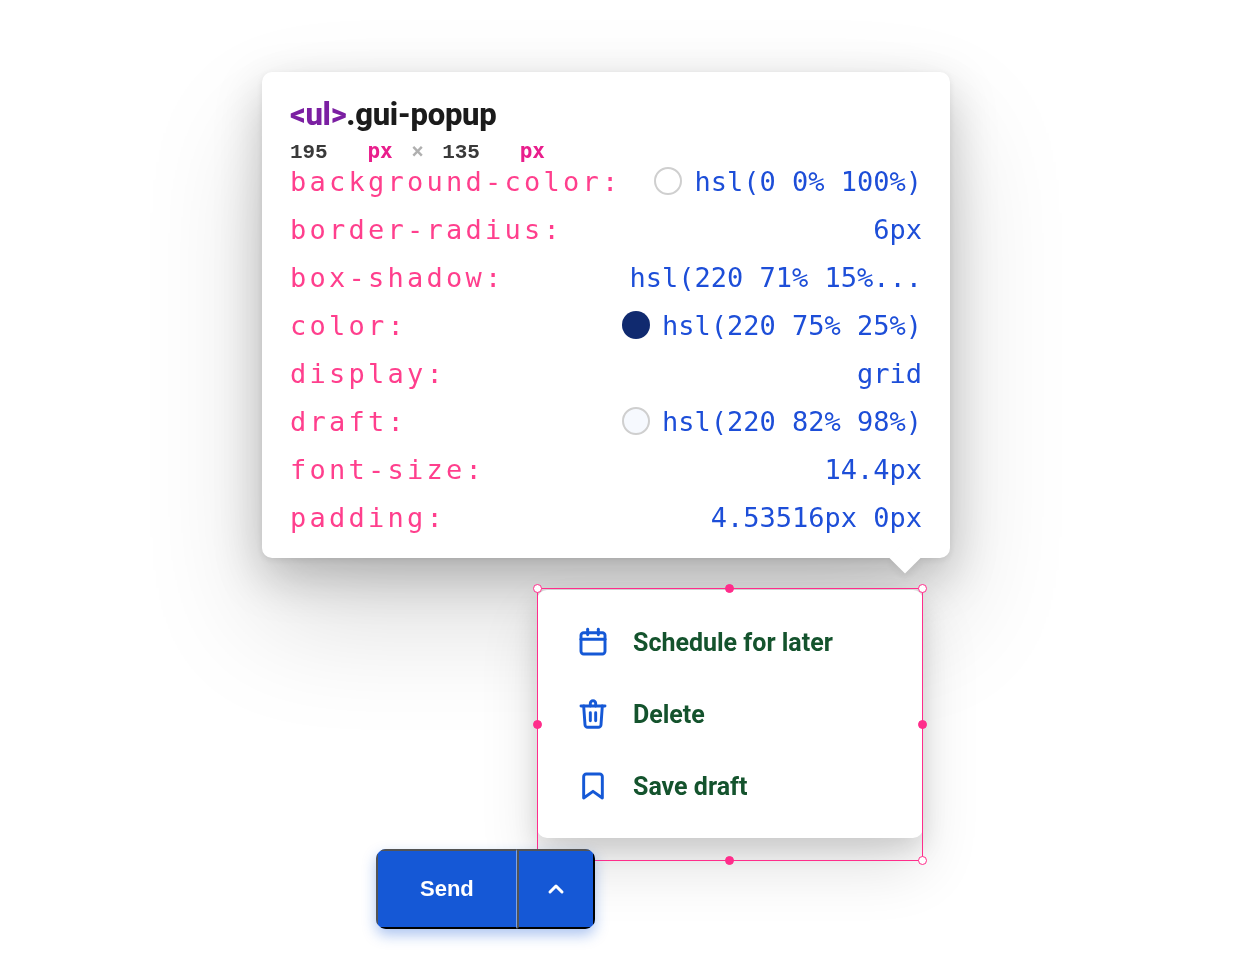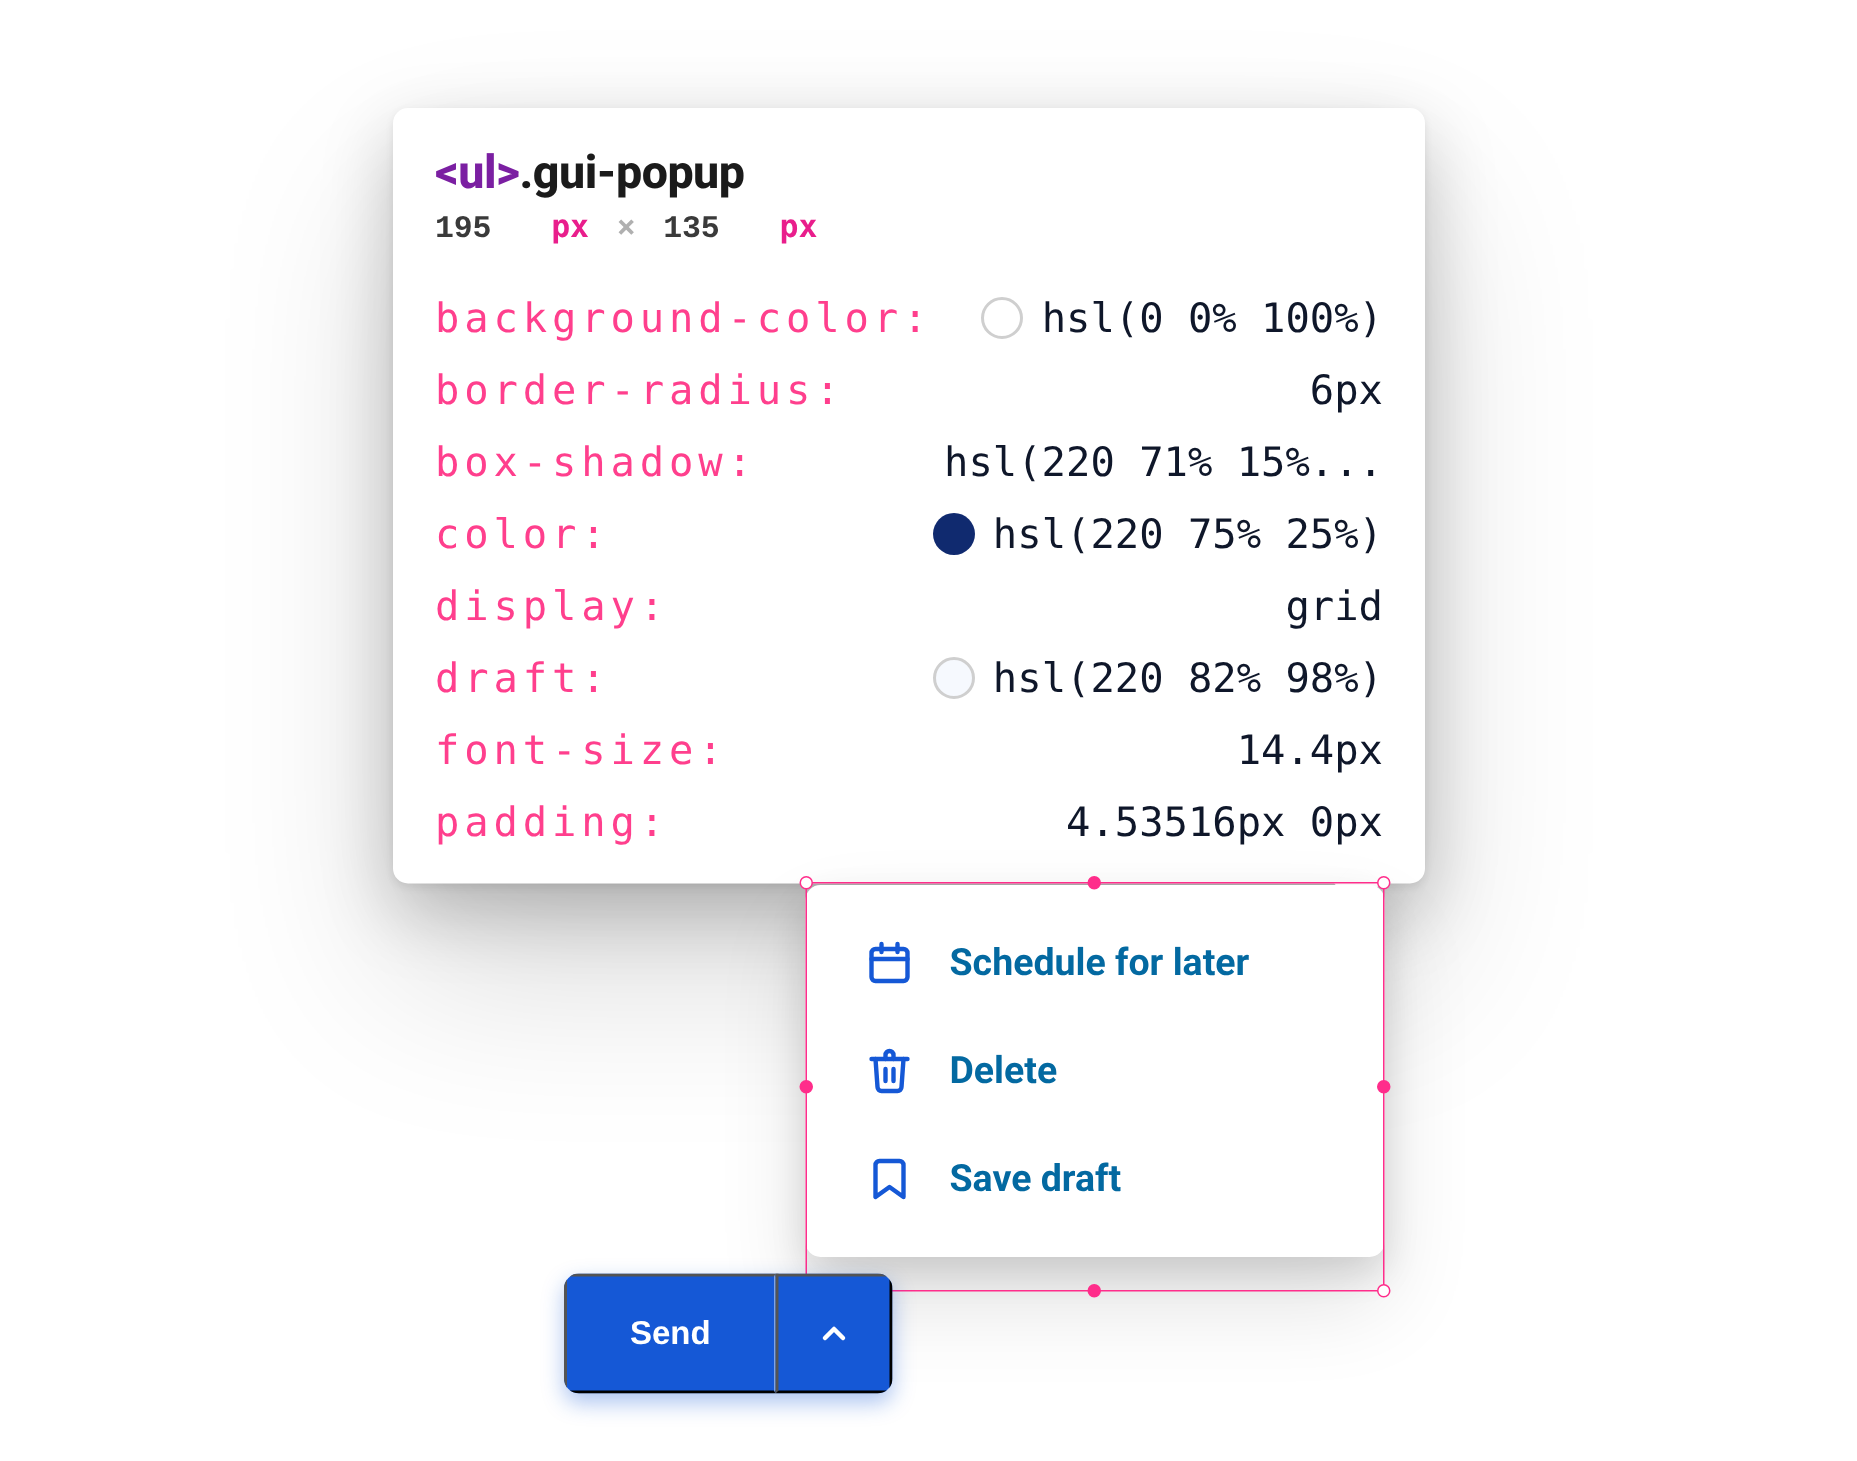--- a/index.html
+++ b/index.html
@@ -45,37 +45,36 @@
     font-weight: 600;
     color: #5b5b5b;
     font-family: ui-monospace, SFMono-Regular, Menlo, Consolas, monospace;
     letter-spacing: -.005em;
   }
   .tooltip-dims .num  { color: #3a3a3a; font-family: Liberation Mono, monospace; }
   .tooltip-dims .unit { color: #e91e8c; margin-left: 40px; }
   .tooltip-dims .sep  { color: #b0b0b0; margin: 0 6px; }
 
   .props {
-    margin-top: 30px;
     display: grid;
     row-gap: 14px;
     font-family: ui-monospace, SFMono-Regular, Menlo, Consolas, monospace;
     font-size: 27px;
   }
   .prop-row {
     display: flex;
     align-items: center;
     justify-content: space-between;
     gap: 20px;
     min-height: 34px;
   }
   .prop-name  { color: #ff3f8d; letter-spacing: .12em; font-weight: 500; white-space: nowrap; }
   .prop-name::after { content: ":"; }
   .prop-value {
-    color: #0f172a;
+    color: #1d4ed8;
     text-align: right;
     display: flex;
     align-items: center;
     gap: 12px;
     white-space: nowrap;
   }
   .swatch {
     width: 28px;
     height: 28px;
     border-radius: 50%;
@@ -117,21 +116,21 @@
     padding: 20px 40px;
     font-weight: 700;
     cursor: pointer;
   }
   .gui-popup-item .icon {
     width: 32px;
     height: 32px;
     color: #1558d6;
     flex: 0 0 auto;
   }
-  .gui-popup-item .label { color: #0369a1; }
+  .gui-popup-item .label { color: #14532d; }
 
   
   .inspector-highlight {
     position: absolute;
     left: 537px;
     top: 588px;
     width: 386px;
     height: 273px;
     border: 1.5px solid #ff2d8b;
     pointer-events: none;

